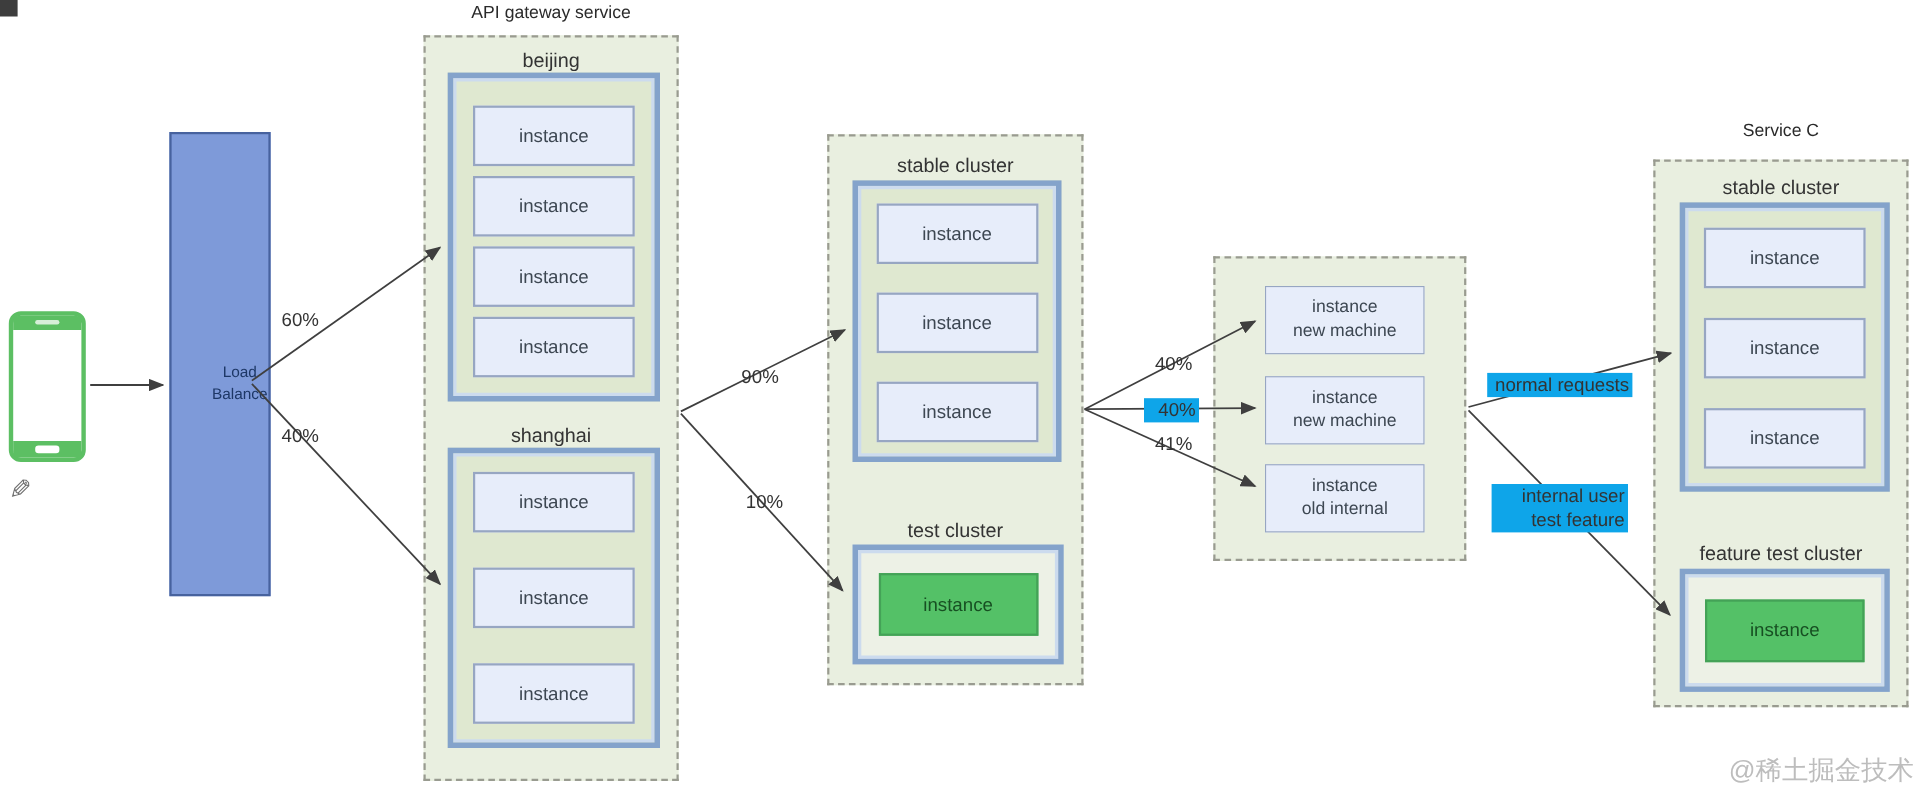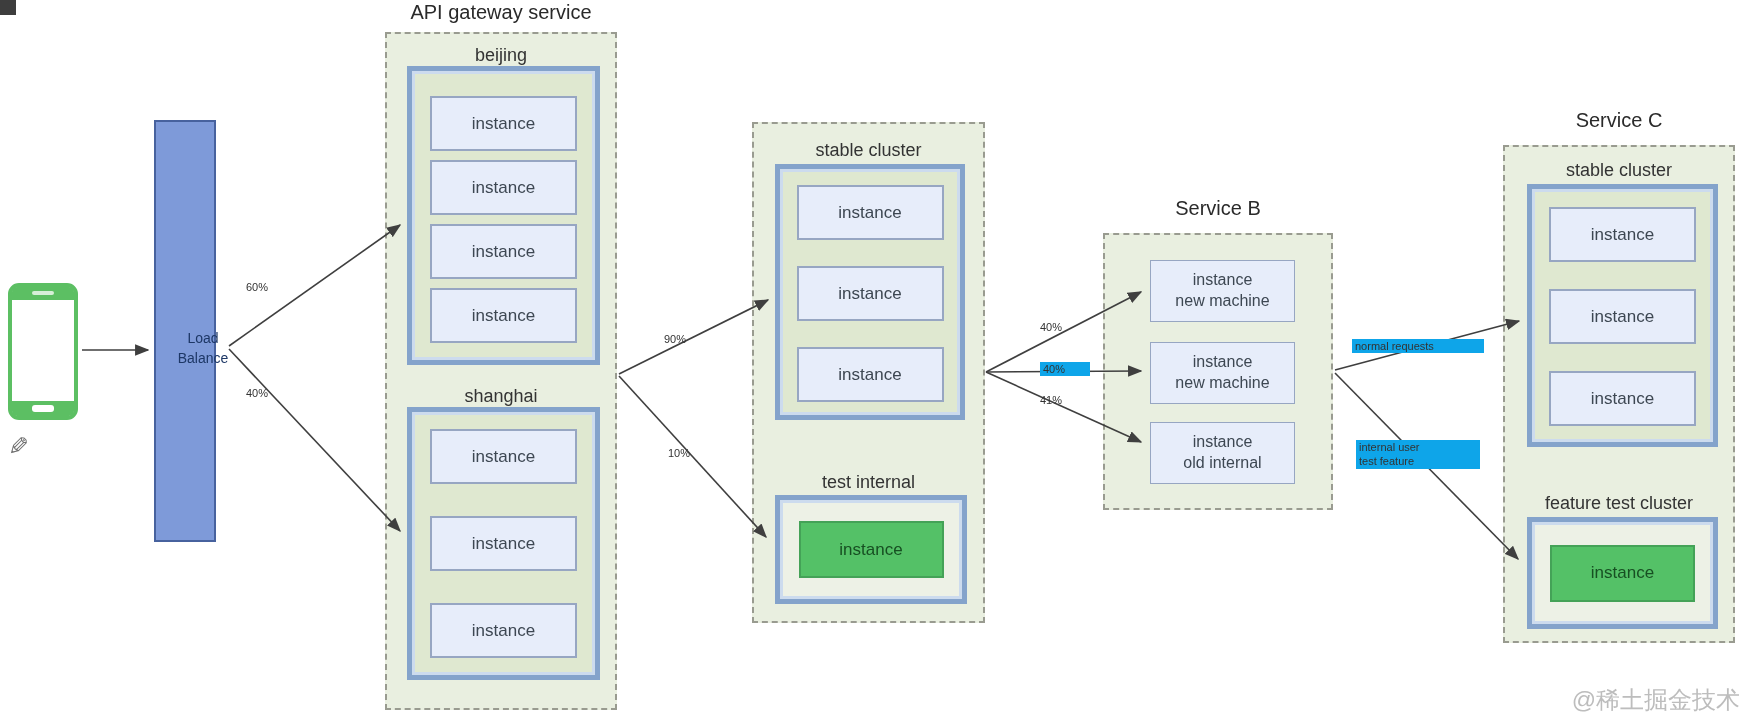--- a/index.html
+++ b/index.html
@@ -25,27 +25,27 @@
   .phone-speaker{position:absolute;left:50%;top:4px;width:22px;height:4px;margin-left:-11px;
                  background:rgba(255,255,255,.75);border-radius:2px;}
   .phone-bottom{position:absolute;left:0;bottom:0;right:0;height:15px;background:var(--phone-green);
                 border-radius:0 0 5px 5px;}
   .phone-home{position:absolute;left:50%;top:4px;width:22px;height:7px;margin-left:-11px;
               background:#fff;border-radius:3px;}
   .pencil{position:absolute;left:8px;top:434px;font-size:25px;color:#707070;
           transform:scaleX(-1);line-height:1;}
 
   
-  .lb{position:absolute;left:154px;top:120px;width:62px;height:422px;box-sizing:border-box;
+  .lb{position:absolute;left:154px;top:120px;width:92px;height:422px;box-sizing:border-box;
       background:var(--lb-bg);border:2px solid var(--lb-border);
       display:flex;flex-direction:column;align-items:center;justify-content:center;
       padding-top:34px;color:var(--lb-text);font-size:14px;line-height:1.45;text-align:center;padding-left:36px;}
 
   
-  .title{position:absolute;font-size:20px;color:var(--title-text);text-align:center;line-height:24px;}
+  .title{position:absolute;font-size:16px;color:var(--title-text);text-align:center;line-height:24px;}
   .container{position:absolute;box-sizing:border-box;background:var(--container-bg);
              border:2px dashed var(--container-border);}
   .cluster-label{position:absolute;left:0;width:100%;text-align:center;font-size:18px;
                  color:var(--label-text);}
   .cluster{position:absolute;box-sizing:border-box;border:5px solid var(--cluster-border);
            background:var(--cluster-bg);box-shadow:inset 0 0 0 3px var(--cluster-inner-edge);
            display:flex;flex-direction:column;align-items:center;
            padding-top:var(--pt,16px);gap:var(--gap,26px);}
   .cluster.test{background:var(--test-cluster-bg);justify-content:center;padding-top:0;}
   .instance{box-sizing:border-box;width:147px;height:55px;flex:0 0 55px;
@@ -55,21 +55,21 @@
   .instance.green{background:var(--green-bg);border-color:var(--green-border);
                   color:var(--green-text);width:145px;height:57px;flex:0 0 57px;}
   .instance2{position:absolute;box-sizing:border-box;left:45px;width:145px;height:62px;
              background:var(--instance-bg);border:1.5px solid var(--instance-border);
              display:flex;flex-direction:column;align-items:center;justify-content:center;
              font-size:16px;line-height:1.3;color:var(--instance-text);}
 
   
   .edges{position:absolute;left:0;top:0;pointer-events:none;}
   .edges line{stroke:var(--arrow);stroke-width:1.6;}
-  .edge-label{position:absolute;font-size:11px;color:var(--label-text);text-align:left;
+  .edge-label{position:absolute;font-size:17px;color:var(--label-text);text-align:right;
               line-height:1.3;}
   .edge-label.bg{background:#0ea5e9;padding:0 3px;}
   .watermark{position:absolute;left:1556px;top:684px;width:184px;font-size:24px;
              color:var(--watermark-text);text-align:right;}
 </style>
 </head>
 <body>
 
 <div class="canvas">
 
@@ -107,27 +107,26 @@
     </div>
   </div>
 
   <div class="container" style="left:752px;top:122px;width:233px;height:501px">
     <div class="cluster-label" style="top:16px">stable cluster</div>
     <div class="cluster" style="left:21px;top:40px;width:190px;height:256px;--pt:16px;--gap:26px">
       <div class="instance">instance</div>
       <div class="instance">instance</div>
       <div class="instance">instance</div>
     </div>
-    <div class="cluster-label" style="top:348px">test internal</div>
+    <div class="cluster-label" style="top:348px">test cluster</div>
     <div class="cluster test" style="left:21px;top:371px;width:192px;height:109px">
       <div class="instance green">instance</div>
     </div>
   </div>
 
-  <div class="title" style="left:1103px;top:196px;width:230px">Service B</div>
   <div class="container" style="left:1103px;top:233px;width:230px;height:277px">
     <div class="instance2" style="top:25px">
       <div>instance</div>
       <div>new machine</div>
     </div>
     <div class="instance2" style="top:107px">
       <div>instance</div>
       <div>new machine</div>
     </div>
     <div class="instance2" style="top:187px">

